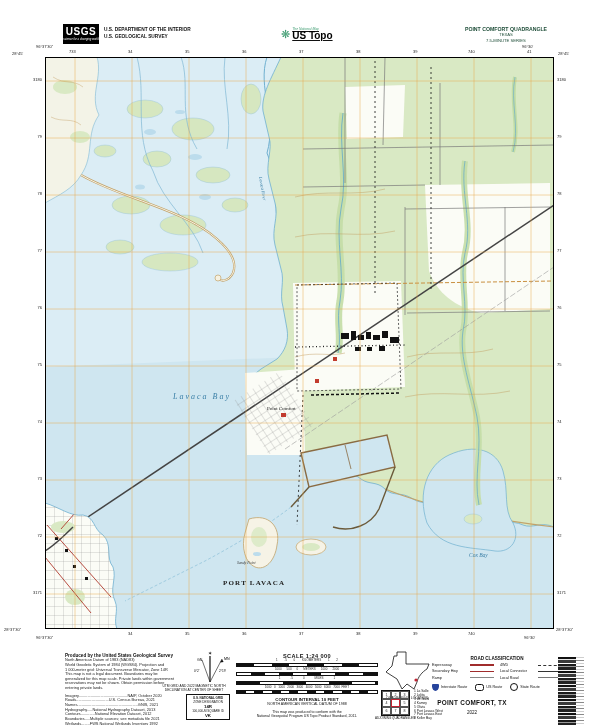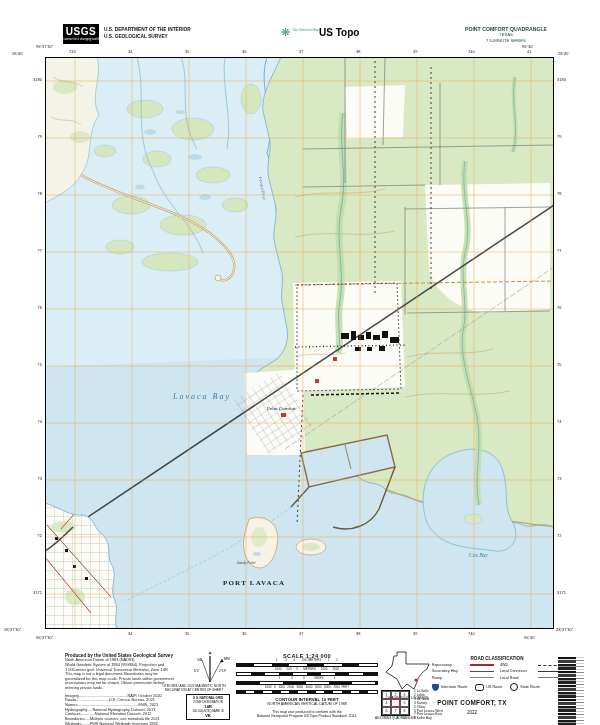--- a/index.html
+++ b/index.html
@@ -6,21 +6,21 @@
   .page{position:relative;width:600px;height:725px;background:#fff;overflow:hidden;
         font-family:"Liberation Sans",sans-serif;color:#111;}
   
   .usgs-logo{position:absolute;left:63px;top:24px;width:36px;height:20px;background:#000;
              color:#fff;display:flex;flex-direction:column;align-items:center;justify-content:center;}
   .usgs-word{font-weight:bold;font-size:10px;letter-spacing:.5px;line-height:10px;}
   .usgs-tag{font-size:2.8px;font-style:italic;line-height:4px;}
   .dept{position:absolute;left:104px;top:27px;font-size:4.8px;font-weight:bold;line-height:6.5px;}
   .ustopo{position:absolute;left:281px;top:27px;display:flex;align-items:center;gap:2px;}
   .ustopo-sym{color:#3e9c71;font-size:11px;line-height:11px;}
-  .ustopo-text{display:flex;flex-direction:row;}
+  .ustopo-text{display:flex;flex-direction:column;text-decoration:underline;}
   .ustopo-over{font-size:3.4px;color:#3e9c71;font-style:italic;line-height:4px;}
   .ustopo-word{font-size:10px;font-weight:bold;color:#000;line-height:10px;}
   .quad{position:absolute;left:446px;top:26px;width:120px;text-align:center;color:#1e4d38;}
   .quad .q1{font-size:5.2px;font-weight:bold;line-height:6px;}
   .quad .q2{font-size:4.2px;line-height:5.5px;}
   .quad .q3{font-size:4.2px;line-height:5.5px;}
   
   .mapwrap{position:absolute;left:45px;top:57px;width:509px;height:572px;}
   .mapwrap svg{position:absolute;left:0;top:0;}
   .t{position:absolute;font-size:4px;color:#222;line-height:4px;}

